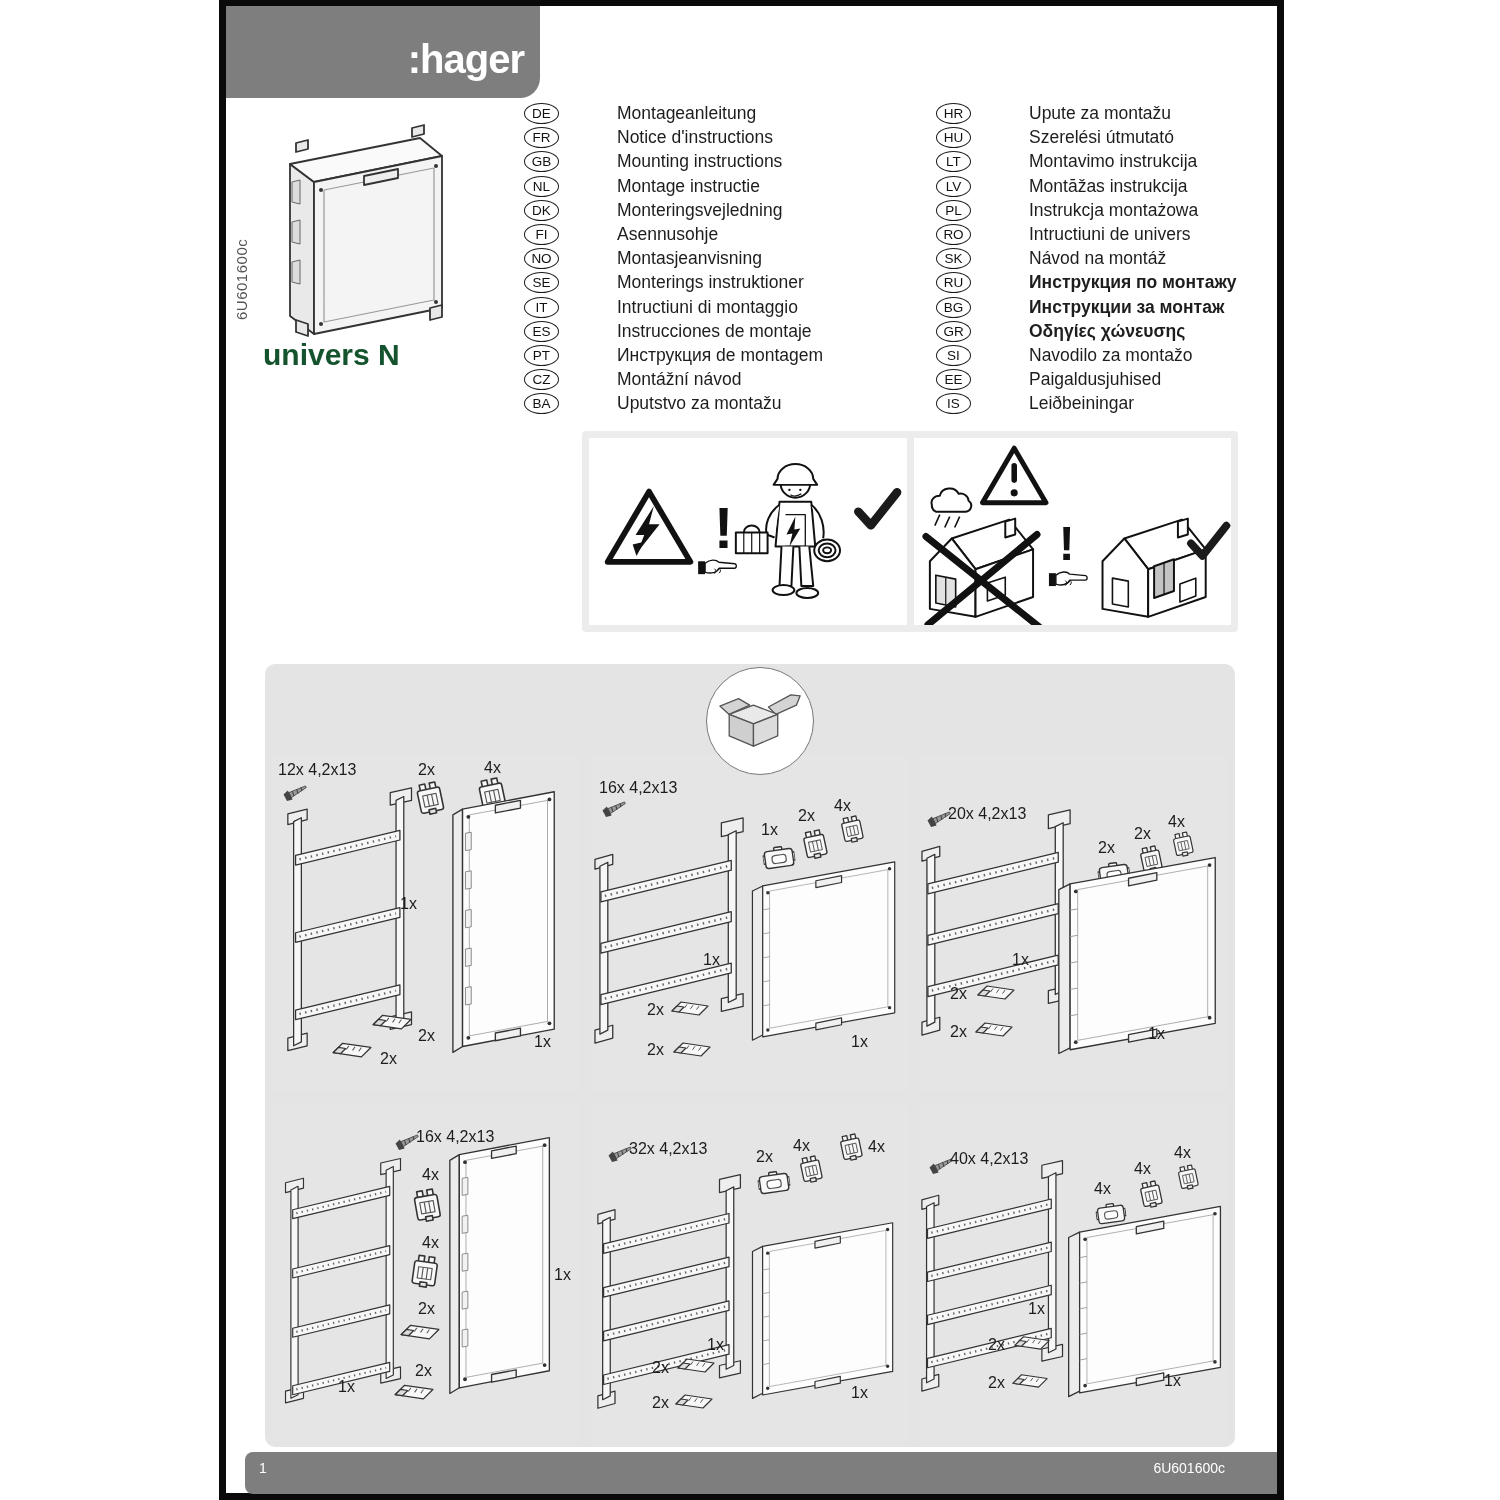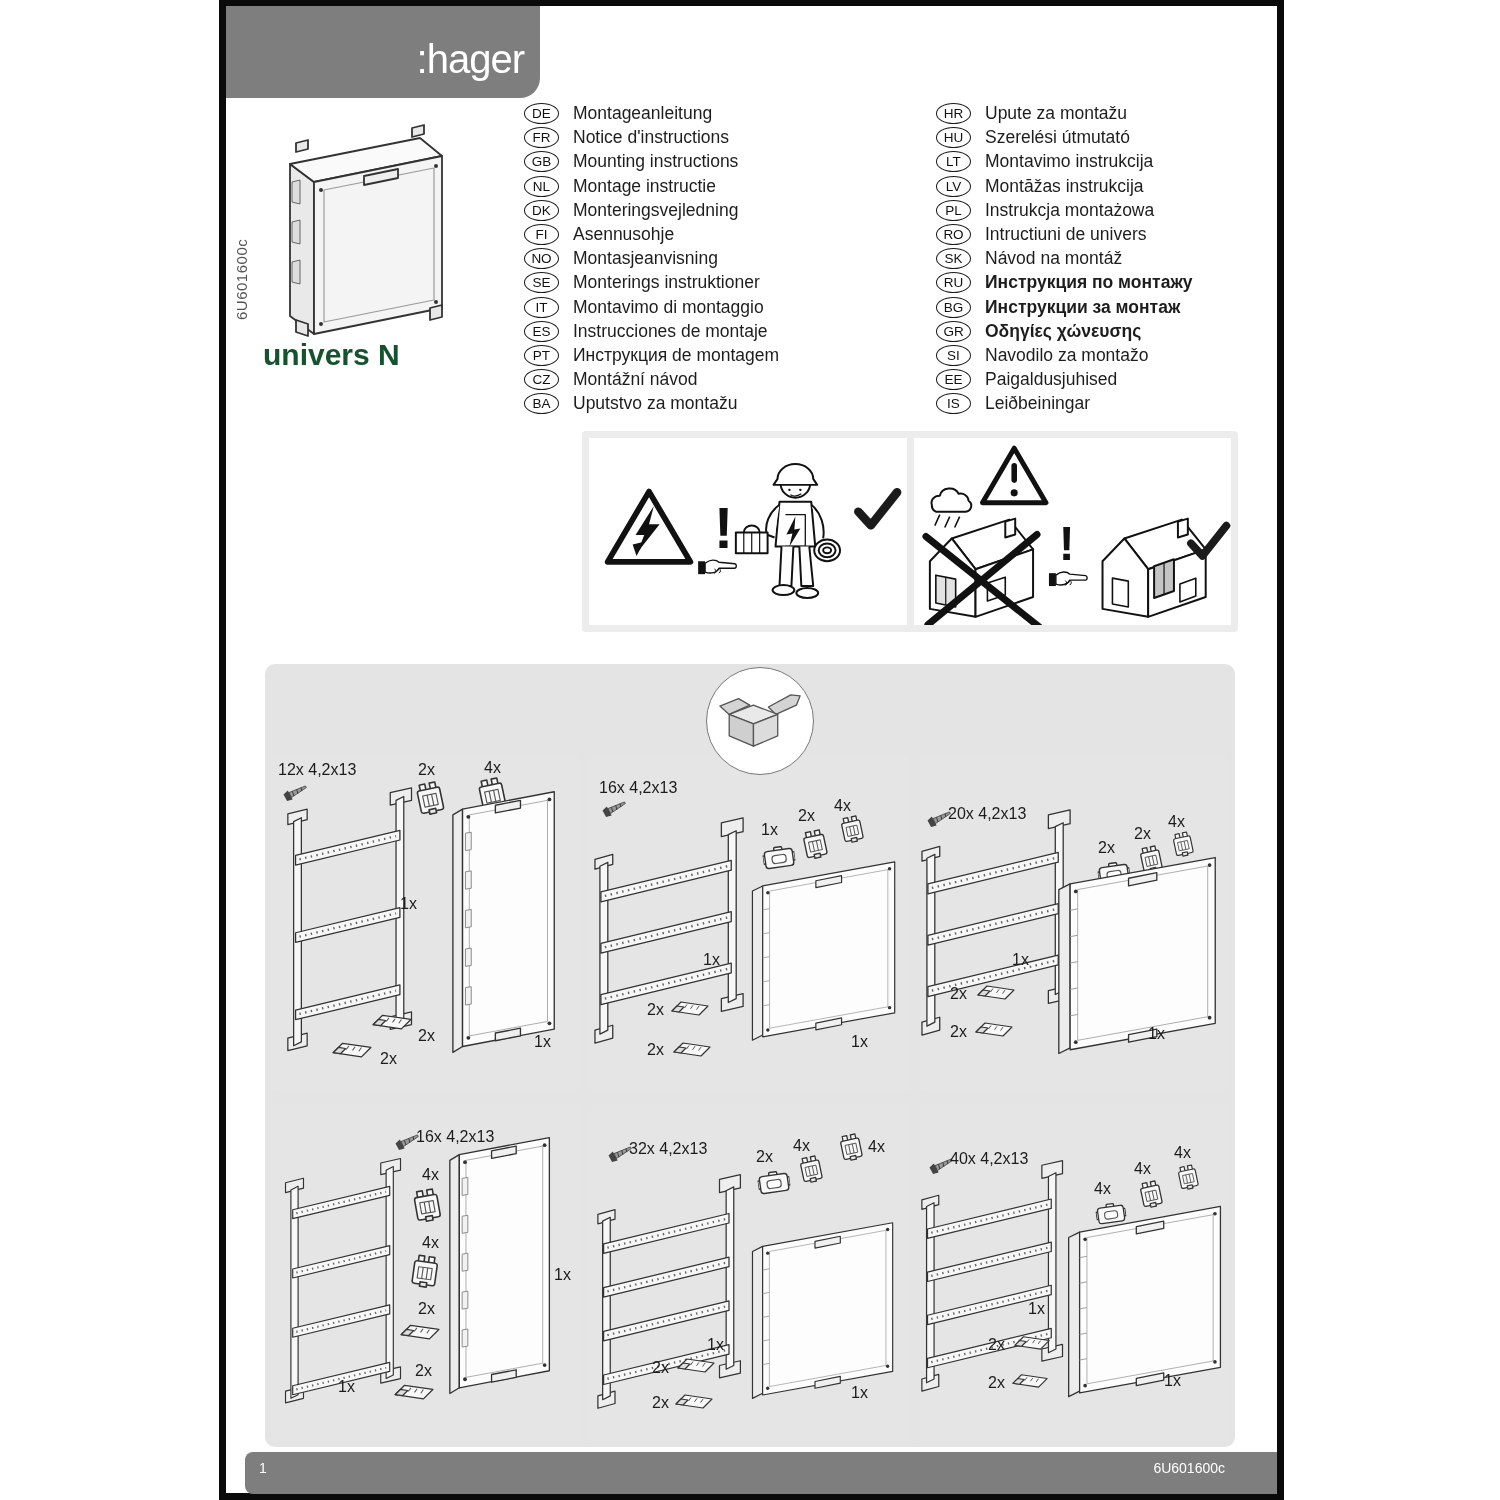--- a/index.html
+++ b/index.html
@@ -3,35 +3,35 @@
 <meta charset="utf-8">
 <style>
   html,body{margin:0;padding:0;background:#fff;}
   #canvas{position:relative;width:1500px;height:1500px;background:#fff;overflow:hidden;
           font-family:"Liberation Sans","DejaVu Sans",sans-serif;color:#1c1c1c;}
   .abs{position:absolute;}
   .black{background:#0a0a0a;}
   
   #header-bar{position:absolute;left:226px;top:6px;width:314px;height:92px;background:#7e7e7e;
               border-radius:0 0 20px 0;}
-  #hager-logo{position:absolute;right:16px;bottom:16px;color:#fff;font-weight:400;font-size:40px;
+  #hager-logo{position:absolute;right:16px;bottom:16px;color:#fff;font-weight:700;font-size:40px;
               letter-spacing:-1px;}
   
   #product-code-vertical{position:absolute;left:233px;top:320px;transform:rotate(-90deg);
               transform-origin:0 0;font-size:15px;color:#555;letter-spacing:.5px;white-space:nowrap;}
   #product-name{position:absolute;left:263px;top:338px;font-size:30px;font-weight:700;color:#14532d;}
   
   .lang-col{position:absolute;top:103px;}
   .lang-col.left{left:524px;}
   .lang-col.right{left:936px;}
   .lang-row{display:flex;align-items:flex-start;height:21px;margin-bottom:3.2px;}
   .badge{flex:0 0 35px;height:21px;border:1.7px solid #1a1a1a;border-radius:50%;
          display:flex;align-items:center;justify-content:center;font-size:13.5px;
          box-sizing:border-box;margin-right:14px;color:#111;}
-  .lang-label{font-size:17.5px;color:#1d1d1d;white-space:nowrap;}
+  .lang-label{font-size:17.5px;color:#1d1d1d;white-space:nowrap;margin-left:44px;}
   .lang-col.right .lang-row:nth-child(8) .lang-label,
   .lang-col.right .lang-row:nth-child(9) .lang-label,
   .lang-col.right .lang-row:nth-child(10) .lang-label{font-weight:700;}
   
   #pictos{position:absolute;left:582px;top:431px;width:656px;height:201px;background:#ececec;
           border-radius:4px;display:flex;gap:7px;padding:7px;box-sizing:border-box;}
   .picto-box{flex:1;background:#fff;}
   
   #kits-panel{position:absolute;left:265px;top:664px;width:970px;height:783px;background:#e4e4e4;
               border-radius:10px;}
@@ -244,21 +244,21 @@
     <div class="lang-row">
         <span class="badge">NO</span>
         <span class="lang-label">Montasjeanvisning</span>
       </div>
     <div class="lang-row">
         <span class="badge">SE</span>
         <span class="lang-label">Monterings instruktioner</span>
       </div>
     <div class="lang-row">
         <span class="badge">IT</span>
-        <span class="lang-label">Montavimo di montaggio</span>
+        <span class="lang-label">Intructiuni di montaggio</span>
       </div>
     <div class="lang-row">
         <span class="badge">ES</span>
         <span class="lang-label">Instrucciones de montaje</span>
       </div>
     <div class="lang-row">
         <span class="badge">PT</span>
         <span class="lang-label">Инструкция de montagem</span>
       </div>
     <div class="lang-row">

